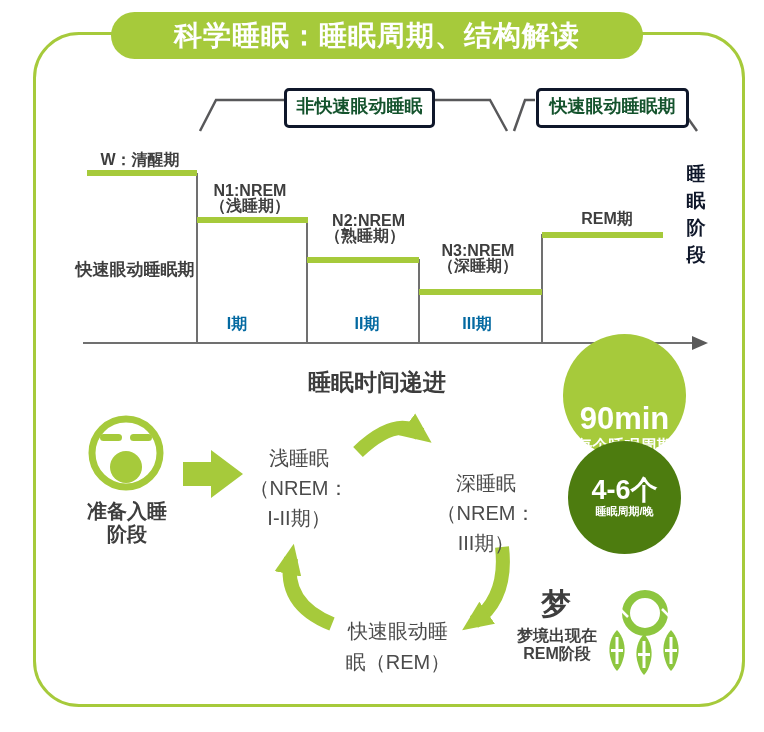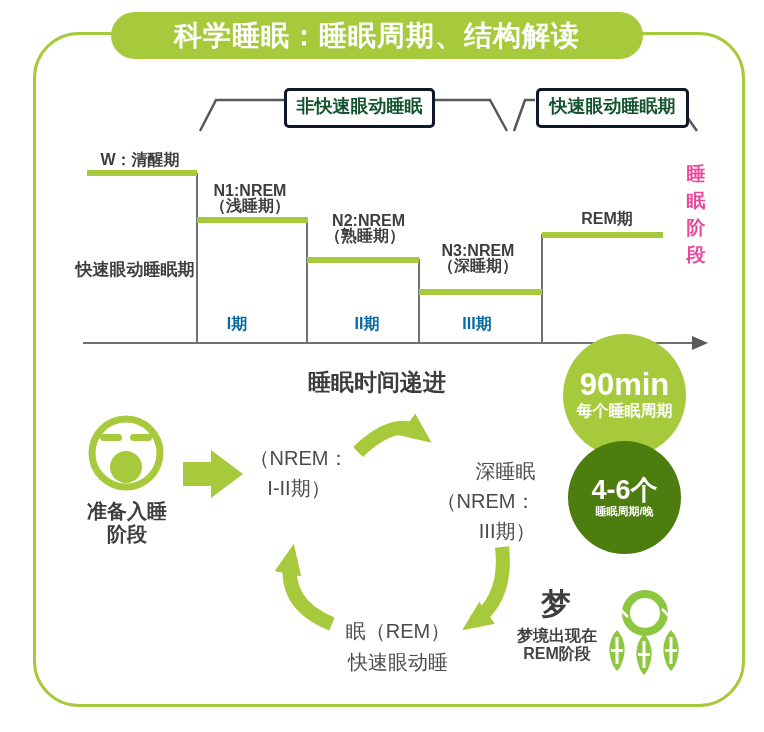--- a/index.html
+++ b/index.html
@@ -11,25 +11,25 @@
           border-radius:24px;color:#fff;font-size:28px;font-weight:bold;text-align:center;
           line-height:47px;letter-spacing:1px;}
   svg.layer{position:absolute;left:0;top:0;}
   .ctr{position:absolute;transform:translateX(-50%);text-align:center;white-space:nowrap;}
   .bracket-box{position:absolute;top:88px;height:34px;background:#fff;border:3px solid #0f172a;
           border-radius:5px;font-size:18px;font-weight:bold;text-align:center;line-height:30px;color:#14532d;}
   .stage-label{font-size:16px;font-weight:bold;line-height:15px;color:#3e3e3e;}
   .stage-label span{display:block;}
   .phase{font-size:16px;font-weight:bold;color:#0369a1;}
   .yaxis{position:absolute;left:684px;top:160px;width:24px;font-size:19px;font-weight:bold;
-         line-height:27px;color:#ec4899;word-break:break-all;text-align:center;}
+         line-height:27px;color:#0f172a;word-break:break-all;text-align:center;}
   .xaxis-title{font-size:23px;font-weight:bold;color:#3c3c3c;}
   .badge{position:absolute;border-radius:50%;color:#fff;display:flex;flex-direction:column;
          align-items:center;justify-content:center;text-align:center;}
-  .badge1{left:563px;top:334px;width:123px;height:123px;background:#a6ca3b;}
+  .badge1{left:563px;top:334px;width:123px;height:123px;background:#a6ca3b;justify-content:flex-end;}
   .badge2{left:568px;top:441px;width:113px;height:113px;background:#4d7c0f;}
   .badge .val{font-weight:bold;line-height:1.05;}
   .badge1 .val{font-size:31px;}
   .badge2 .val{font-size:27px;}
   .badge .lbl{font-weight:bold;}
   .badge1 .lbl{font-size:16px;}
   .badge2 .lbl{font-size:11px;}
   .cycle-txt{position:absolute;transform:translateX(-50%);text-align:center;font-size:20px;
              line-height:30px;color:#4b4b4b;white-space:nowrap;}
   .cycle-txt span{display:block;}
@@ -156,31 +156,32 @@
   <div class="badge badge2">
     <div class="val">4-6个</div>
     <div class="lbl">睡眠周期/晚</div>
   </div>
 
   <div class="start-lbl" style="left:127px;top:500px;">
     <span>准备入睡</span>
     <span>阶段</span>
   </div>
   <div class="cycle-txt" style="left:299px;top:443px;">
+    <span>浅睡眠</span>
     <span>（NREM：</span>
     <span>I-II期）</span>
   </div>
-  <div class="cycle-txt" style="left:486px;top:456px;text-align:right;">
+  <div class="cycle-txt" style="left:486px;top:468px;">
     <span>深睡眠</span>
     <span>（NREM：</span>
     <span>III期）</span>
   </div>
   <div class="cycle-txt" style="left:398px;top:616px;line-height:31px;">
+    <span>快速眼动睡</span>
     <span>眠（REM）</span>
-    <span>快速眼动睡</span>
   </div>
 
   <div class="ctr dream-title" style="left:556px;top:584px;">梦</div>
   <div class="ctr dream-desc" style="left:557px;top:627px;">
     <span>梦境出现在</span>
     <span>REM阶段</span>
   </div>
 
 </div>
 

